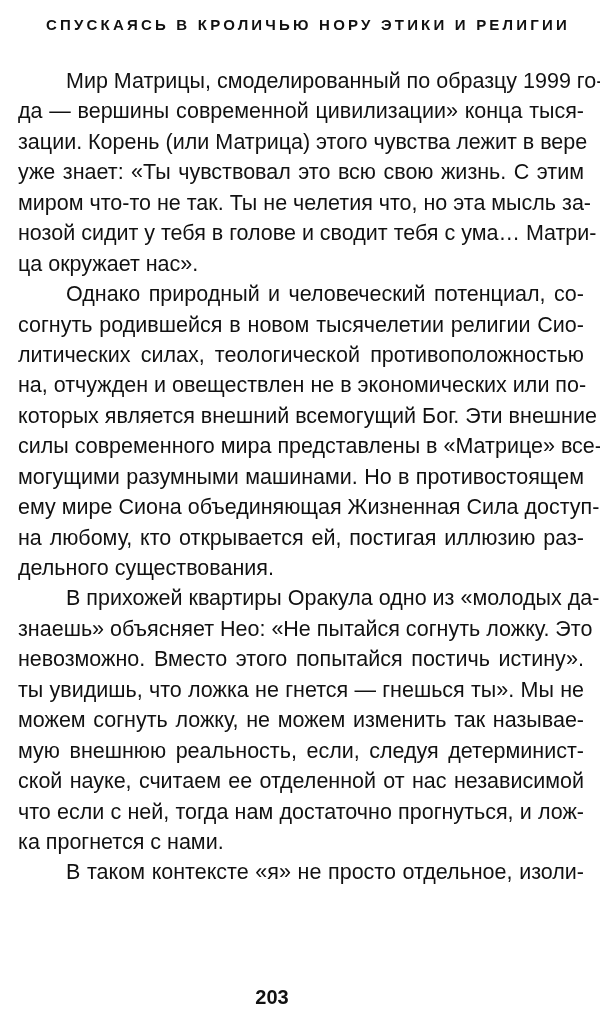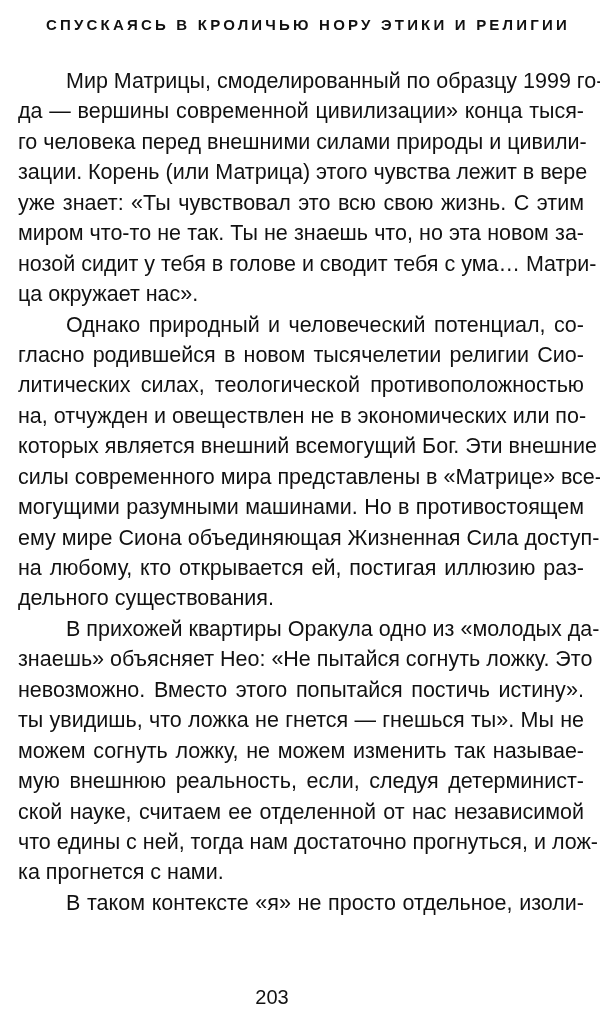--- a/index.html
+++ b/index.html
@@ -12,52 +12,51 @@
   .body-text {
     position: absolute; top: 66px; left: 18px; width: 566px;
     font-family: "Liberation Sans", sans-serif; font-size: 21.5px; line-height: 30.45px;
     color: #111;
   }
   .line { display: block; white-space: nowrap; text-align: justify; text-align-last: justify; height: 30.45px; }
   .line.last { text-align-last: left; }
   .line.indent { padding-left: 48px; }
   .page-number {
     position: absolute; top: 986px; left: 0; width: 544px; text-align: center;
-    font-family: "Liberation Sans", sans-serif; font-weight: normal; font-size: 20px;
+    font-family: "Liberation Sans", sans-serif; font-weight: bold; font-size: 20px;
   }
 </style>
 </head>
 <body>
 
 <div class="header">СПУСКАЯСЬ В КРОЛИЧЬЮ НОРУ ЭТИКИ И РЕЛИГИИ</div>
 
 <div class="body-text" id="body">
     <span class="line indent">Мир Матрицы, смоделированный по образцу 1999 го-</span>
     <span class="line">да — вершины современной цивилизации» конца тыся-</span>
-    <span class="line">го человека перед внешними силами природы и цивили-</span>
     <span class="line">зации. Корень (или Матрица) этого чувства лежит в вере</span>
     <span class="line">уже знает: «Ты чувствовал это всю свою жизнь. С этим</span>
-    <span class="line">миром что-то не так. Ты не знаешь что, но эта новом за-</span>
+    <span class="line">миром что-то не так. Ты не челетия что, но эта мысль за-</span>
     <span class="line">нозой сидит у тебя в голове и сводит тебя с ума… Матри-</span>
     <span class="line last">ца окружает нас».</span>
     <span class="line indent">Однако природный и человеческий потенциал, со-</span>
-    <span class="line">гласно родившейся в новом тысячелетии религии Сио-</span>
+    <span class="line">согнуть родившейся в новом тысячелетии религии Сио-</span>
     <span class="line">литических силах, теологической противоположностью</span>
     <span class="line">на, отчужден и овеществлен не в экономических или по-</span>
     <span class="line">которых является внешний всемогущий Бог. Эти внешние</span>
     <span class="line">силы современного мира представлены в «Матрице» все-</span>
     <span class="line">могущими разумными машинами. Но в противостоящем</span>
     <span class="line">ему мире Сиона объединяющая Жизненная Сила доступ-</span>
     <span class="line">на любому, кто открывается ей, постигая иллюзию раз-</span>
     <span class="line last">дельного существования.</span>
     <span class="line indent">В прихожей квартиры Оракула одно из «молодых да-</span>
     <span class="line">знаешь» объясняет Нео: «Не пытайся согнуть ложку. Это</span>
     <span class="line">невозможно. Вместо этого попытайся постичь истину».</span>
     <span class="line">ты увидишь, что ложка не гнется — гнешься ты». Мы не</span>
     <span class="line">можем согнуть ложку, не можем изменить так называе-</span>
     <span class="line">мую внешнюю реальность, если, следуя детерминист-</span>
     <span class="line">ской науке, считаем ее отделенной от нас независимой</span>
-    <span class="line">что едины с ней, тогда нам достаточно прогнуться, и лож-</span>
+    <span class="line">что если с ней, тогда нам достаточно прогнуться, и лож-</span>
     <span class="line last">ка прогнется с нами.</span>
     <span class="line indent">В таком контексте «я» не просто отдельное, изоли-</span>
   </div>
 
 <div class="page-number">203</div>
 
 </body></html>

